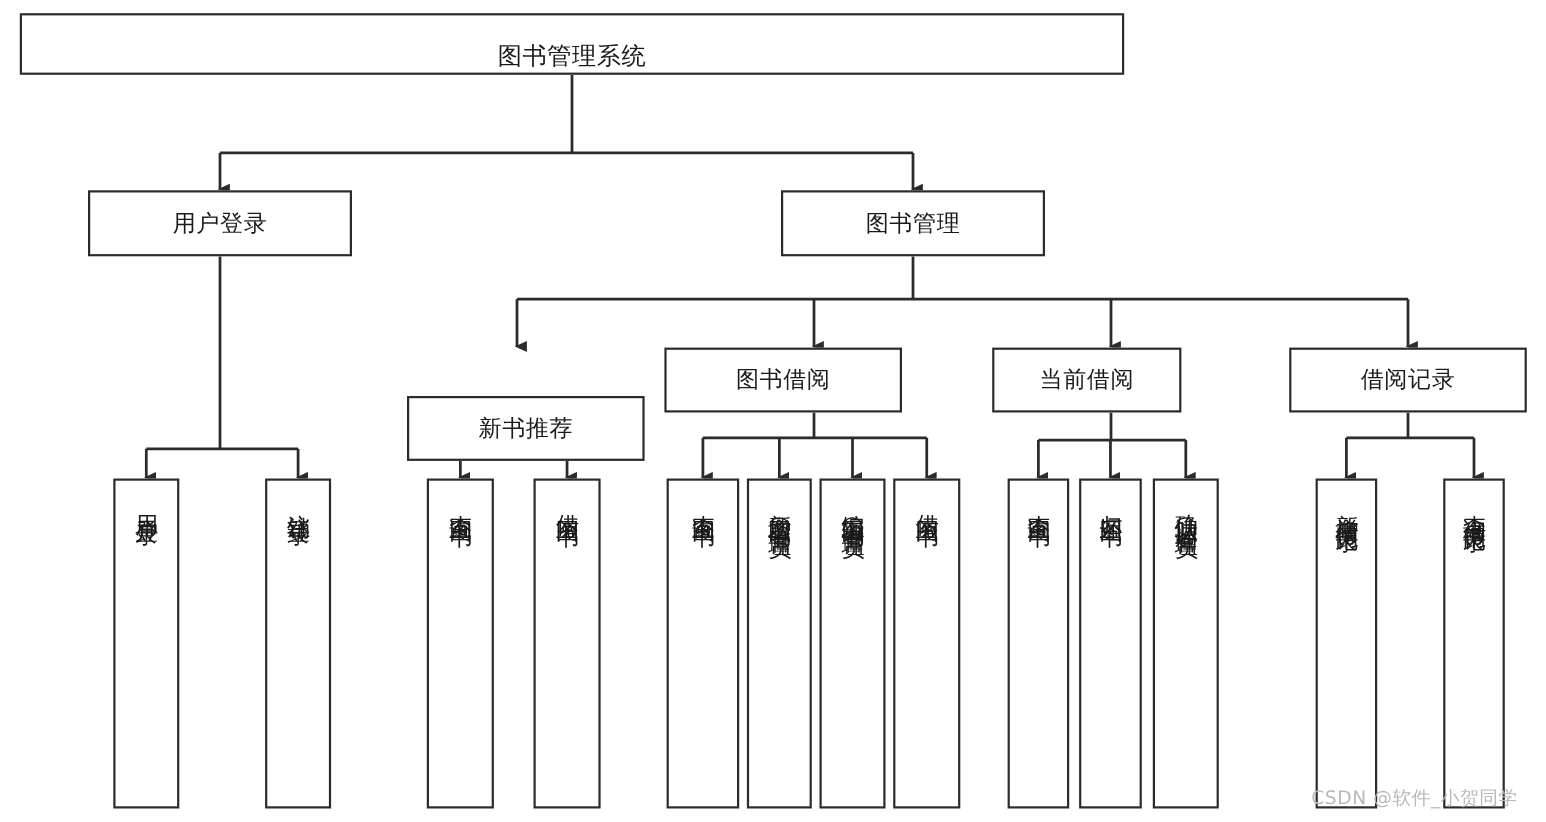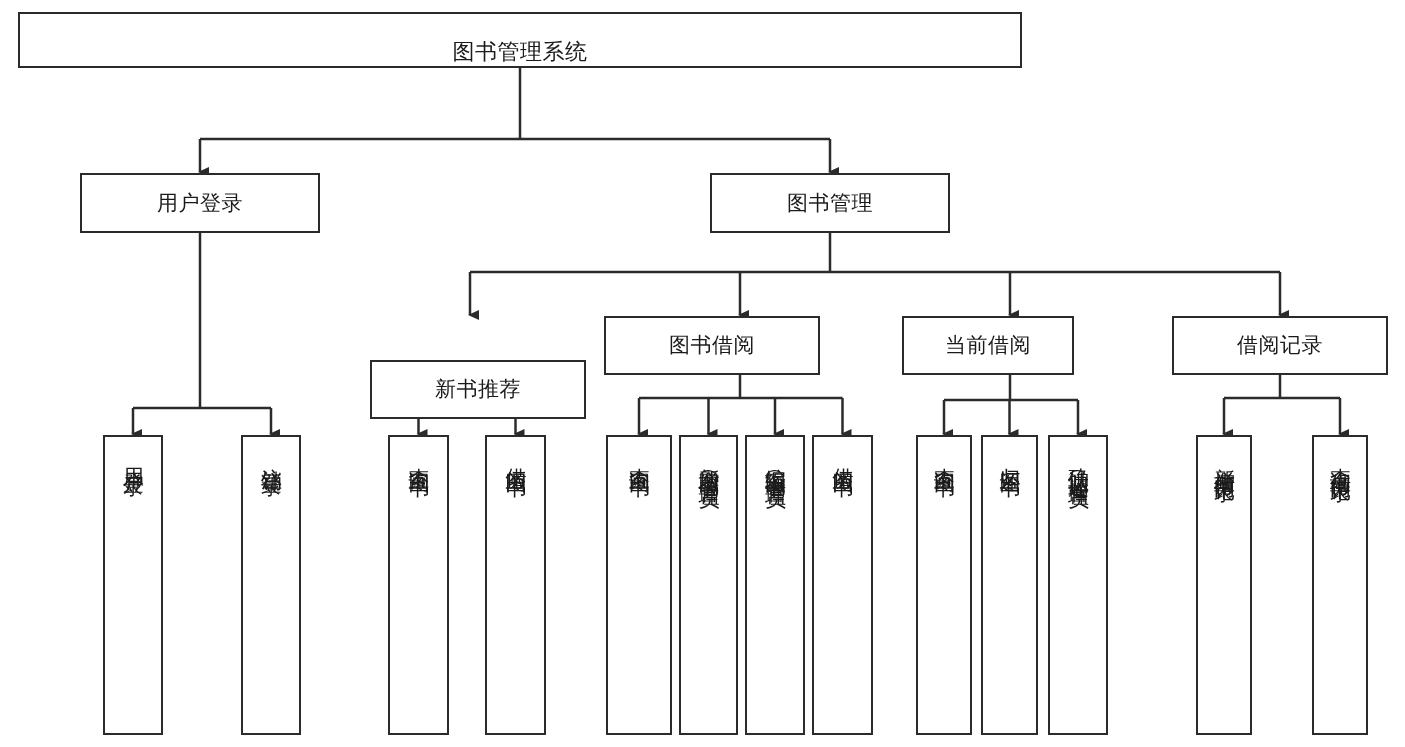--- a/index.html
+++ b/index.html
@@ -184,14 +184,15 @@
         <span class="node-label">确认归还（管理员）</span>
       </div>
       <div class="node vert tall" style="left: 1196px; top: 435px; width: 56px; height: 300px;">
         <span class="node-label">新增借阅记录</span>
       </div>
       <div class="node vert tall" style="left: 1312px; top: 435px; width: 56px; height: 300px;">
         <span class="node-label">查询借阅记录</span>
       </div>
     </div>
 
+  <div class="watermark" style="left:1192px; top:714px;">CSDN @软件_小贺同学</div>
 
 </div>
 
 </body></html>

